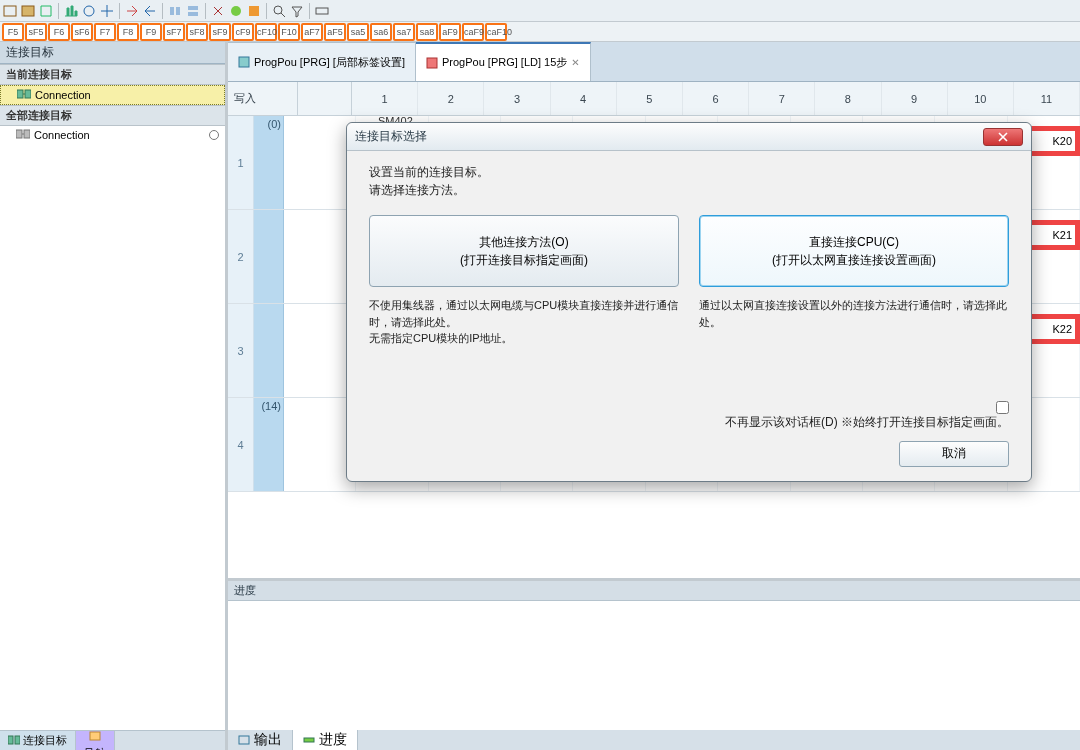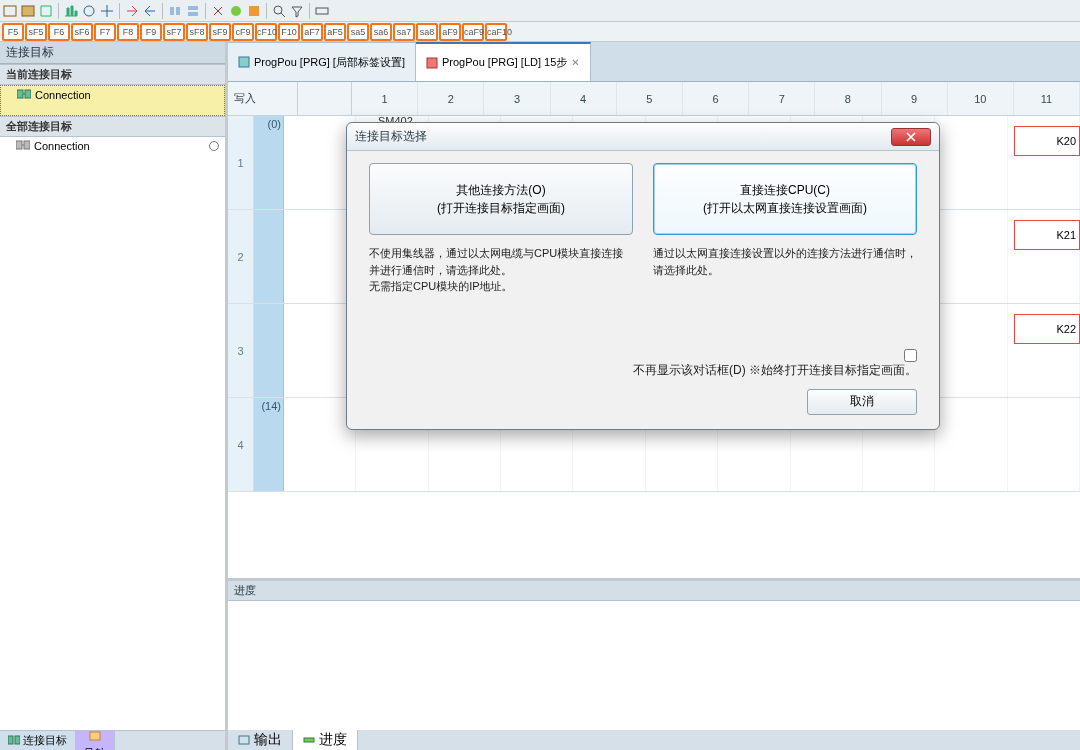--- a/index.html
+++ b/index.html
@@ -15,21 +15,21 @@
 .fkey { width: 22px; text-align: center; border: 2px solid #f97316; background: #fff; border-radius: 2px; white-space: pre; line-height: 14px; }
 
 
 .main { display: flex; flex: 1; min-height: 0; }
 
 
 .sidebar { width: 228px; display: flex; flex-direction: column; background: #eef3f7; border-right: 3px solid #c2cad0; }
 .panel-title { background: #cddae4; color: #26333d; font-size: 12px; padding: 2px 6px; border-bottom: 1px solid #9fb4c4; }
 .panel-body { flex: 1; background: #fff; font-size: 11px; overflow: hidden; }
 .section-hdr { background: #dce4ea; padding: 2px 6px; font-weight: bold; color: #333; border-top: 1px solid #b9c3ca; border-bottom: 1px solid #b9c3ca; }
-.tree-item { display: flex; align-items: center; gap: 4px; padding: 2px 6px 13px 16px; }
+.tree-item { display: flex; align-items: center; gap: 4px; padding: 2px 6px 2px 16px; }
 .tree-item.selected { background: #f7f0a8; border: 1px dotted #7a7a2a; }
 .tree-radio { width: 10px; height: 10px; border: 1px solid #777; border-radius: 50%; margin-left: auto; background: #fff; }
 .conn-icon { display: inline-block; }
 
 
 .side-tabs { display: flex; height: 20px; background: #d6e0e8; border-top: 1px solid #b5c3cd; font-size: 11px; }
 .side-tab { display: flex; align-items: center; gap: 3px; padding: 0 8px; border-right: 1px solid #b5c3cd; background: #cfe0ec; }
 .side-tab.inactive { background: #c4b5fd; flex-direction: column; }
 
 
@@ -46,24 +46,24 @@
 .col-hdr .wlabel { width: 70px; padding-left: 6px; display: flex; align-items: center; border-right: 1px solid #c6d1d9; }
 .col-hdr .gutter { width: 54px; border-right: 1px solid #c6d1d9; }
 .col-hdr .col { flex: 1; text-align: center; border-right: 1px solid #e0e7ec; display: flex; align-items: center; justify-content: center; }
 .ladder-rows { position: relative; }
 .lrow { display: flex; height: 94px; border-bottom: 1px solid #d9e1e7; }
 .lrow .rnum { width: 26px; background: #e7f1f8; border-right: 1px solid #cfe0ec; display: flex; align-items: center; justify-content: center; font-size: 11px; color: #4a6; color:#5e7d95; }
 .lrow .rgut { width: 30px; background: #b9d9ef; border-right: 1px solid #9ec4df; display: flex; align-items: flex-start; justify-content: flex-end; font-size: 11px; color: #34566e; padding: 2px; }
 .lrow .rnet { flex: 1; position: relative; display: flex; }
 .rnet .cell { flex: 1; border-right: 1px solid #f0f4f7; }
 .sig-label { position: absolute; font-size: 11px; color: #333; }
-.coil-box { position: absolute; right: 0; top: 10px; height: 30px; width: 66px; border: 1px solid #ef4444; display: flex; align-items: center; justify-content: flex-end; padding-right: 3px; font-size: 11px; }
-
-
-.modal { position: absolute; left: 118px; top: 40px; width: 594px; background: #f1f1f1; border: 1px solid #6d7c87; border-radius: 6px; box-shadow: 0 6px 18px rgba(0,0,0,.35); }
+.coil-box { position: absolute; right: 0; top: 10px; height: 30px; width: 66px; border: 5px solid #ef4444; display: flex; align-items: center; justify-content: flex-end; padding-right: 3px; font-size: 11px; }
+
+
+.modal { position: absolute; left: 118px; top: 40px; width: 686px; background: #f1f1f1; border: 1px solid #6d7c87; border-radius: 6px; box-shadow: 0 6px 18px rgba(0,0,0,.35); }
 .modal-title { height: 28px; background: linear-gradient(#fdfdfd,#e2eaf0); border-bottom: 1px solid #b7c2ca; display: flex; align-items: center; padding: 0 8px; font-size: 12px; color: #2a3b47; border-radius: 6px 6px 0 0; }
 .modal-title .mclose { margin-left: auto; width: 40px; height: 18px; background: linear-gradient(#e77,#c33); border: 1px solid #933; border-radius: 3px; display: flex; align-items: center; justify-content: center; }
 .mclose svg { width: 10px; height: 10px; }
 .modal-body { padding: 12px 22px 14px; font-size: 12px; color: #222; }
 .instr { margin-bottom: 16px; line-height: 1.5; }
 .opt-row { display: flex; gap: 20px; margin-bottom: 10px; }
 .opt-btn { flex: 1; height: 72px; background: linear-gradient(#fbfcfd,#e4ebf0); border: 1px solid #8ea3b1; border-radius: 4px; display: flex; flex-direction: column; align-items: center; justify-content: center; font-size: 12px; line-height: 1.5; }
 .opt-btn.sel { border: 1px solid #2f9ddb; box-shadow: inset 0 0 0 1px #9cd4f0; background: linear-gradient(#fdfeff,#eef7fc); }
 .opt-desc-row { display: flex; gap: 20px; margin-top: 4px; }
 .opt-desc { flex: 1; font-size: 11px; line-height: 1.5; color: #222; }
@@ -359,20 +359,24 @@
         <div class="modal">
           <div class="modal-title">
             <span>连接目标选择</span>
             <span class="mclose">
                 <svg viewBox="0 0 10 10">
                   <path d="M1 1l8 8M9 1l-8 8" stroke="#fff" stroke-width="1.6"></path>
                 </svg>
               </span>
           </div>
           <div class="modal-body">
+            <div class="instr">
+              <div>设置当前的连接目标。</div>
+              <div>请选择连接方法。</div>
+            </div>
             <div class="opt-row">
               <button class="opt-btn">
                 <span>其他连接方法(O)</span>
                 <span>(打开连接目标指定画面)</span>
               </button>
               <button class="opt-btn sel">
                 <span>直接连接CPU(C)</span>
                 <span>(打开以太网直接连接设置画面)</span>
               </button>
             </div>

